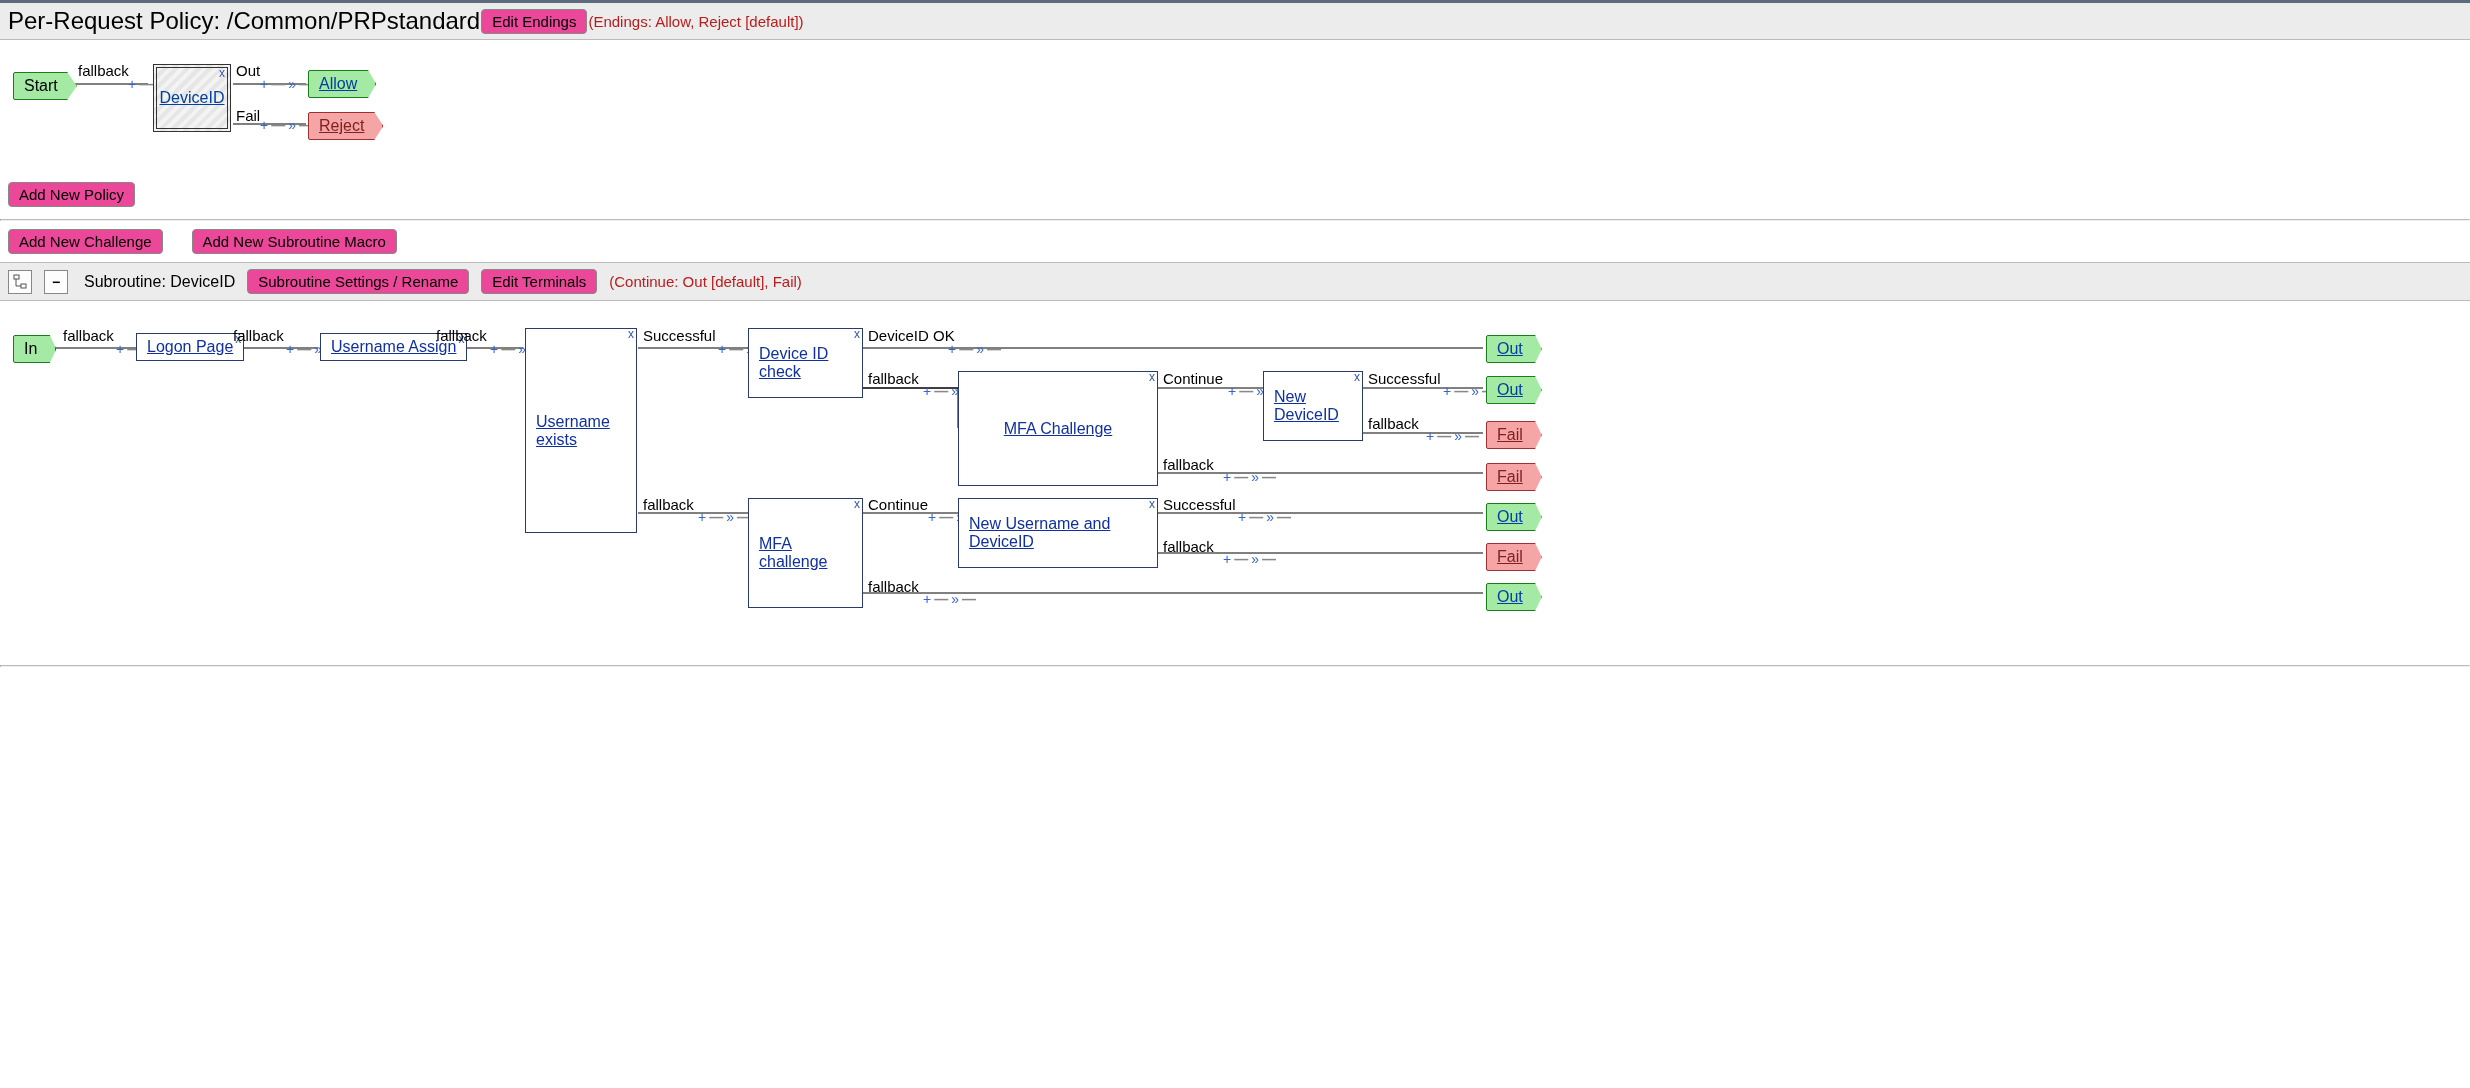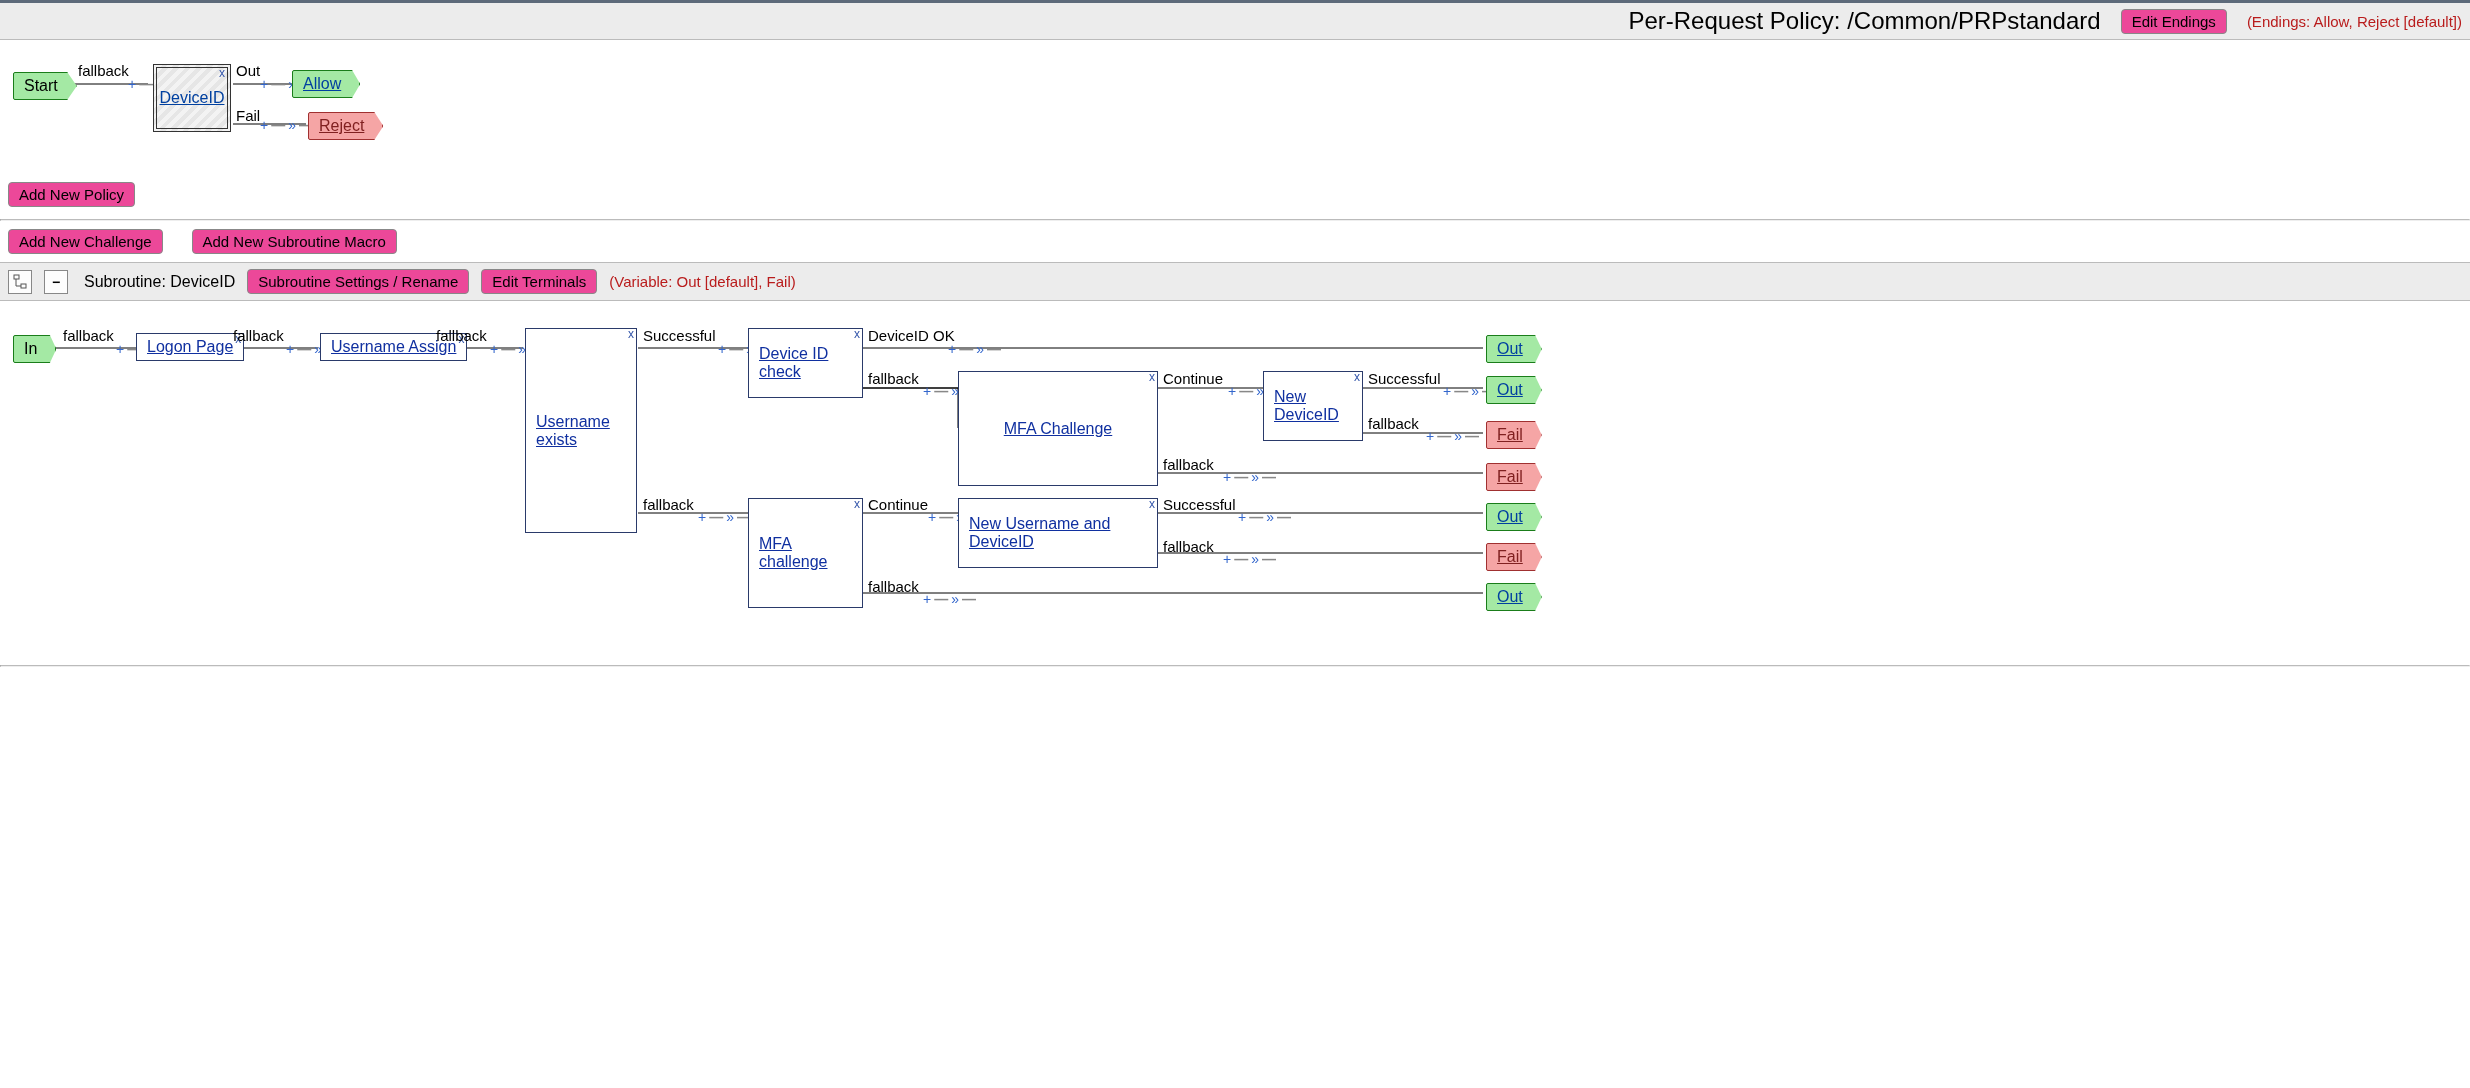--- a/index.html
+++ b/index.html
@@ -11,23 +11,22 @@
     color: #000;
   }
   .header-bar {
     background: #ececec;
     border-top: 3px solid #5d6a7a;
     border-bottom: 1px solid #bbb;
     padding: 4px 8px;
     display: flex;
     align-items: center;
     flex-wrap: wrap;
-    gap: 20px;
+    gap: 1px;
     font-size: 22px;
-    justify-content: flex-end;
   }
   .header-bar .title {
     font-size: 24px;
     font-weight: 400;
   }
   .btn {
     font-size: 15px;
     background: #ec4899;
     border: 1px solid #888;
     border-radius: 4px;
@@ -193,21 +192,21 @@
       <span class="close-x">x</span>
       <span>DeviceID</span>
     </div>
 
     <span class="branch-label" style="left:228px; top:10px;">Out</span>
     <span class="mini-ctrl" style="left:252px; top:24px;">+<span class="dash">—</span>»<span class="dash">—</span></span>
 
     <span class="branch-label" style="left:228px; top:55px;">Fail</span>
     <span class="mini-ctrl" style="left:252px; top:65px;">+<span class="dash">—</span>»<span class="dash">—</span></span>
 
-    <div class="node term allow" style="left:284px; top:18px;">
+    <div class="node term allow" style="left:300px; top:18px;">
       <span>Allow</span>
     </div>
 
     <div class="node term reject" style="left:300px; top:60px;">
       <span>Reject</span>
     </div>
   </div>
 
   <button class="btn">Add New Policy</button>
 </div>
@@ -230,21 +229,21 @@
           <line x1="4" y1="12" x2="9" y2="12"></line>
     </g>
       </svg>
   </span>
   <span class="sq-icon">
     <span style="font-weight:bold;">−</span>
   </span>
   <span class="sub-title">Subroutine: DeviceID</span>
   <button class="btn">Subroutine Settings / Rename</button>
   <button class="btn">Edit Terminals</button>
-  <span class="hint">(Variable: Out [default], Fail)</span>
+  <span class="hint">(Continue: Out [default], Fail)</span>
 </div>
 
 <div class="panel">
   <div class="flow-area-sub">
 
     <svg class="flow-lines" width="1540" height="340">
       <g stroke="#000" stroke-width="1" fill="none">
 
         <line x1="45" y1="35" x2="128" y2="35"></line>
 

